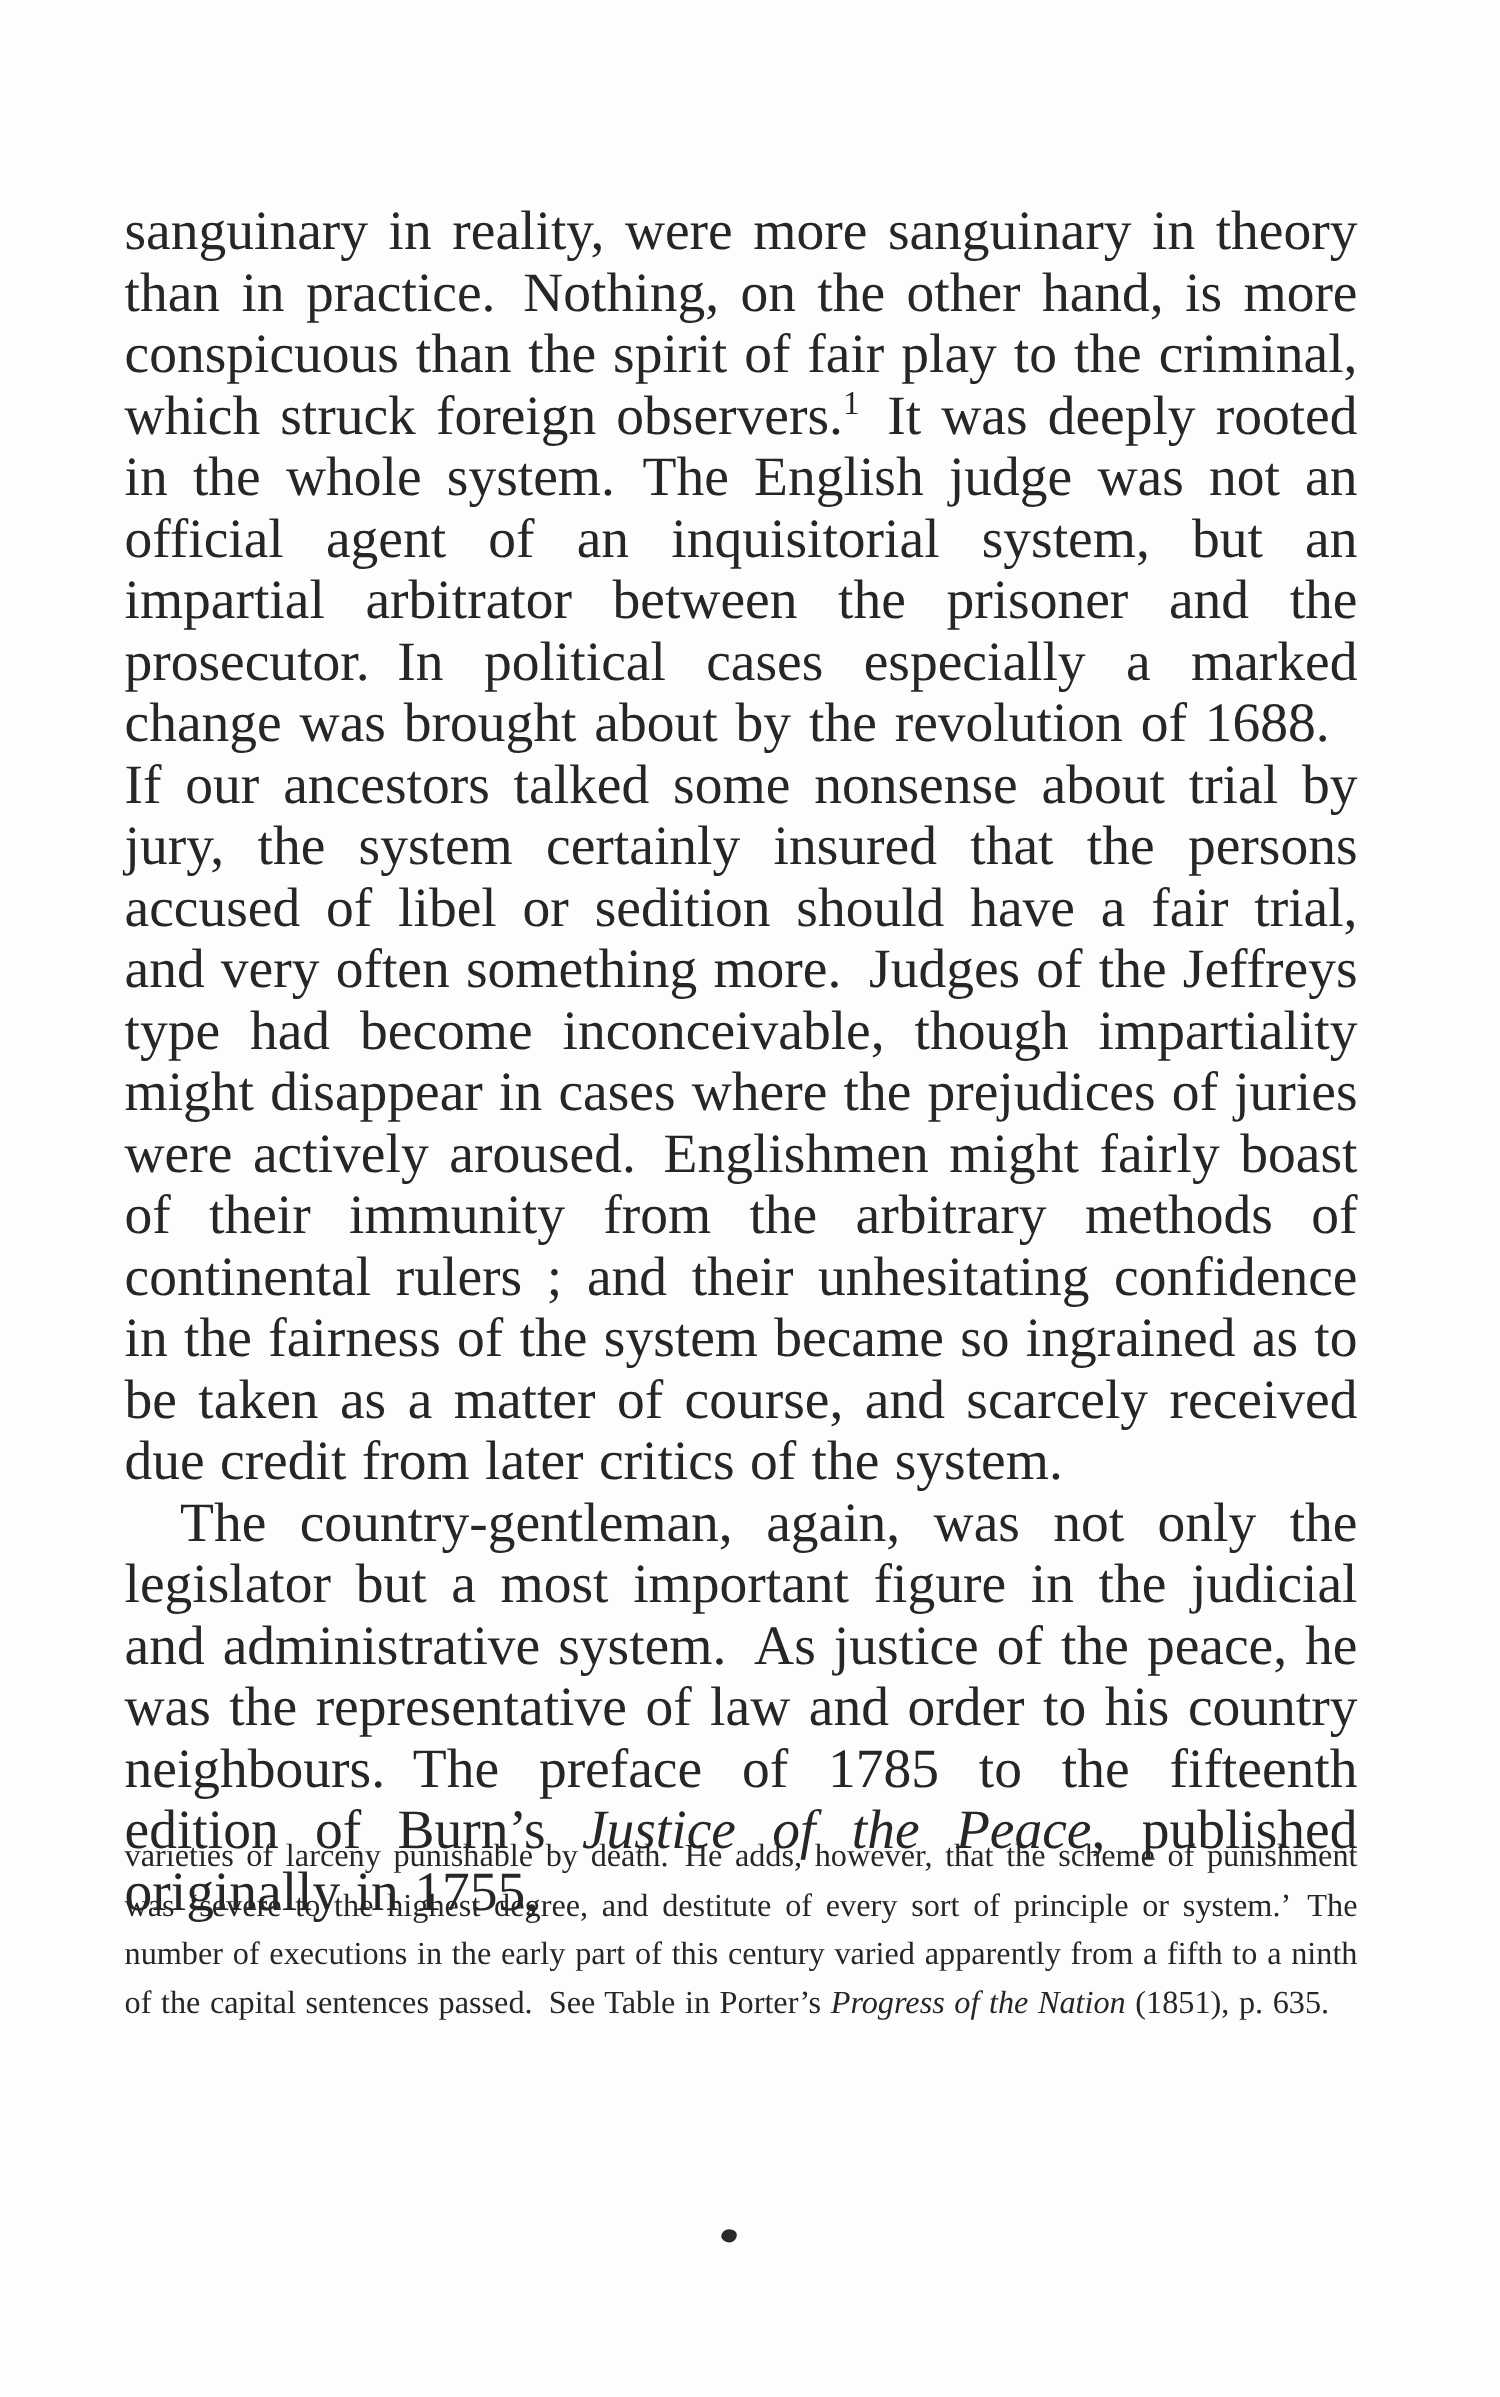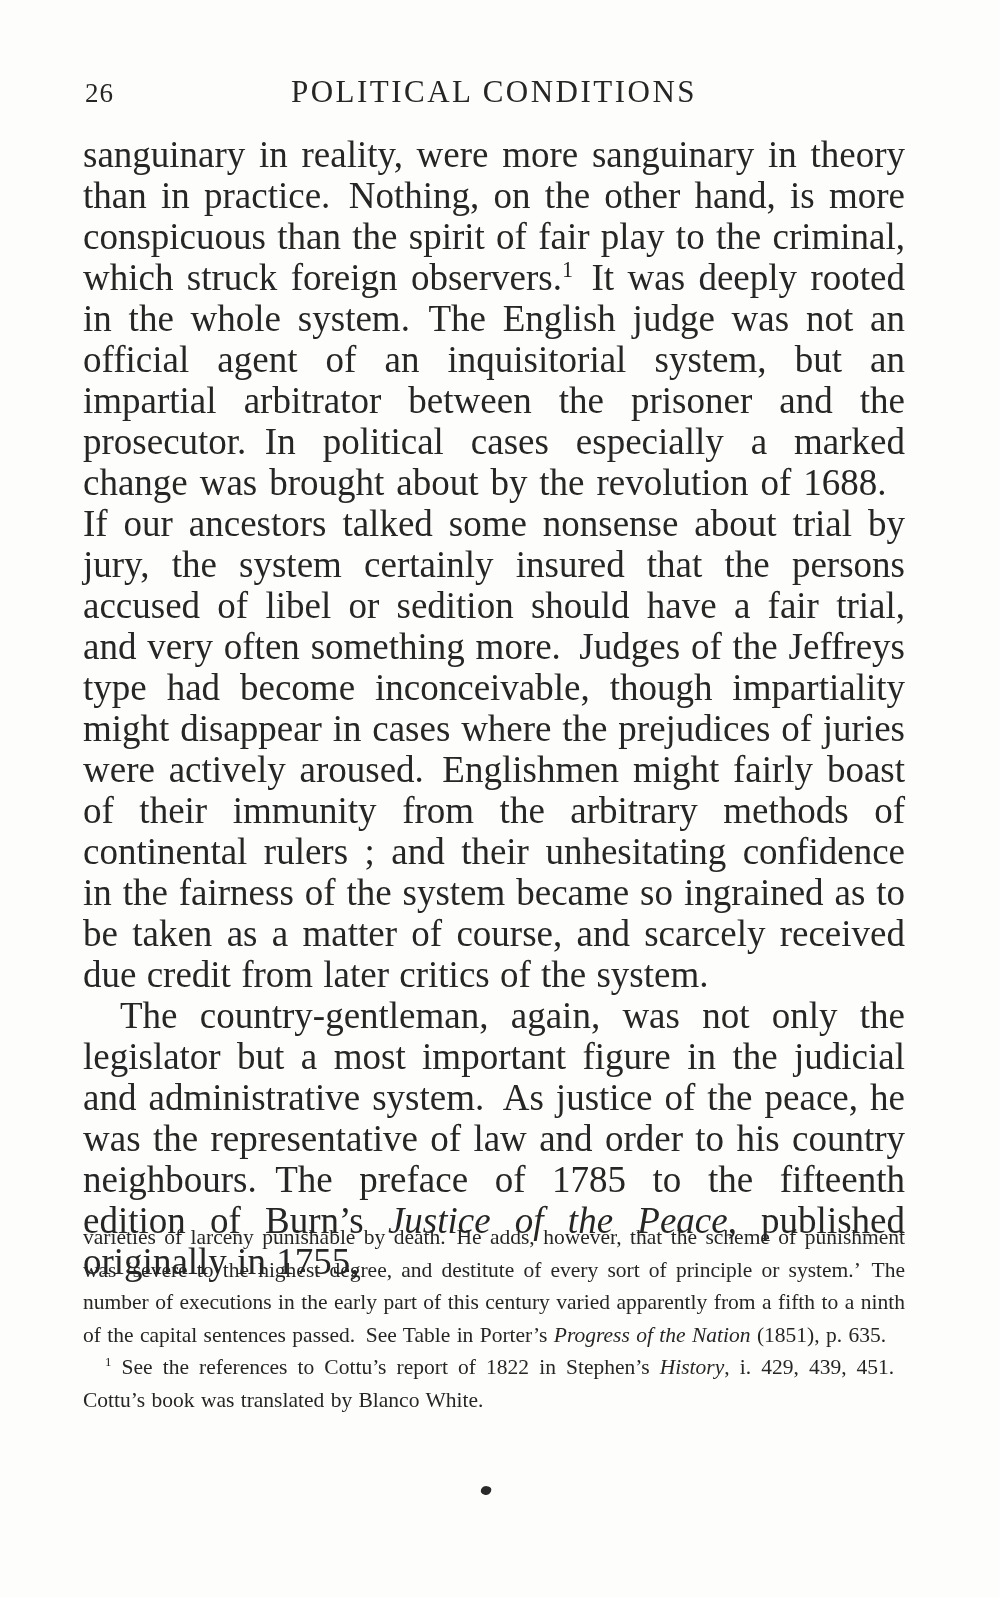--- a/index.html
+++ b/index.html
@@ -87,30 +87,25 @@
     background: #2a2a2a;
     border-radius: 60% 40% 55% 45%;
     transform: rotate(18deg);
   }
 </style>
 </head>
 <body>
 
 <div class="page">
 
-  <div class="running-header">
-    <span class="page-number">26</span>
-    <div class="header-title">POLITICAL CONDITIONS</div>
-  </div>
 
   <div class="body-text">
     <p><span>sanguinary in reality, were more sanguinary in theory than in practice. Nothing, on the other hand, is more conspicuous than the spirit of fair play to the criminal, which struck foreign observers.</span><sup>1</sup><span> It was deeply rooted in the whole system. The English judge was not an official agent of an inquisitorial system, but an impartial arbitrator between the prisoner and the prosecutor. In political cases especially a marked change was brought about by the revolution of 1688. If our ancestors talked some nonsense about trial by jury, the system certainly insured that the persons accused of libel or sedition should have a fair trial, and very often something more. Judges of the Jeffreys type had become inconceivable, though impartiality might disappear in cases where the prejudices of juries were actively aroused. Englishmen might fairly boast of their immunity from the arbitrary methods of continental rulers&nbsp;; and their unhesitating confidence in the fairness of the system became so ingrained as to be taken as a matter of course, and scarcely received due credit from later critics of the system.</span></p>
     <p class="indented"><span>The country-gentleman, again, was not only the legislator but a most important figure in the judicial and administrative system. As justice of the peace, he was the representative of law and order to his country neighbours. The preface of 1785 to the fifteenth edition of Burn’s </span><i>Justice of the Peace</i><span>, published originally in 1755,</span></p>
   </div>
 
   <div class="footnotes">
     <p><span>varieties of larceny punishable by death. He adds, however, that the scheme of punishment was ‘severe to the highest degree, and destitute of every sort of principle or system.’ The number of executions in the early part of this century varied apparently from a fifth to a ninth of the capital sentences passed. See Table in Porter’s </span><i>Progress of the Nation</i><span> (1851), p. 635.</span></p>
-    <p class="indented"><sup>1</sup><span> See the references to Cottu’s report of 1822 in Stephen’s </span><i>History</i><span>, i. 429, 439, 451. Cottu’s book was translated by Blanco White.</span></p>
   </div>
 
   <span class="ink-mark"></span>
 
 </div>
 
 </body></html>

